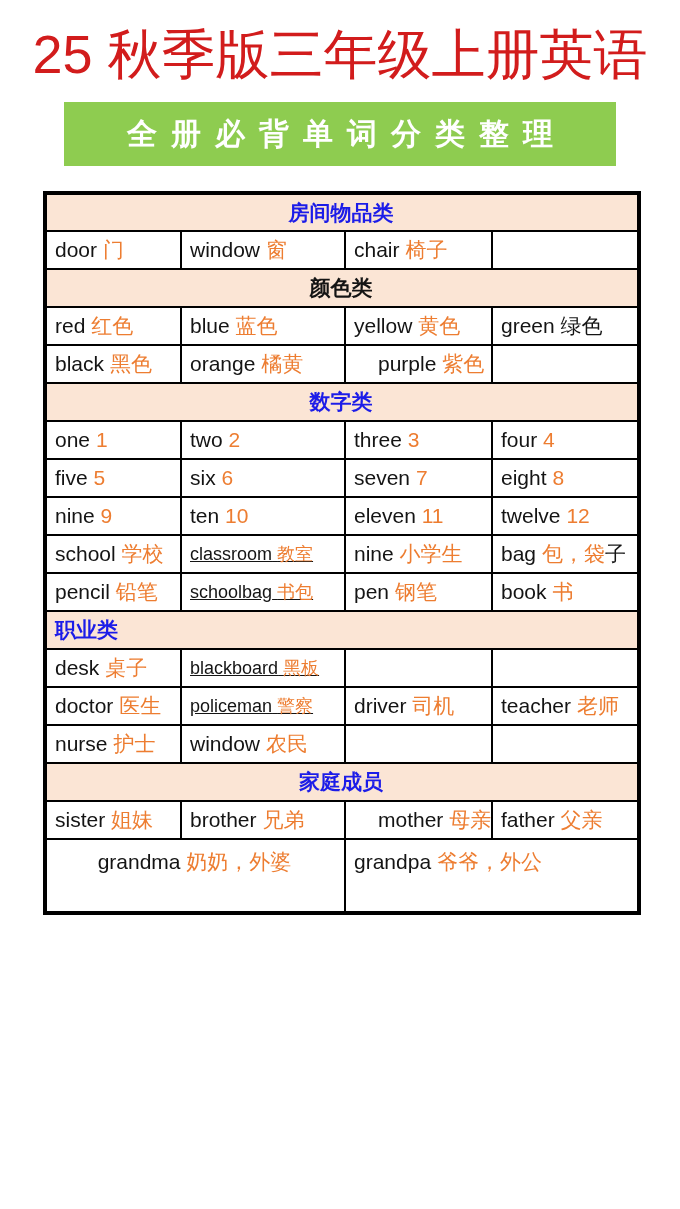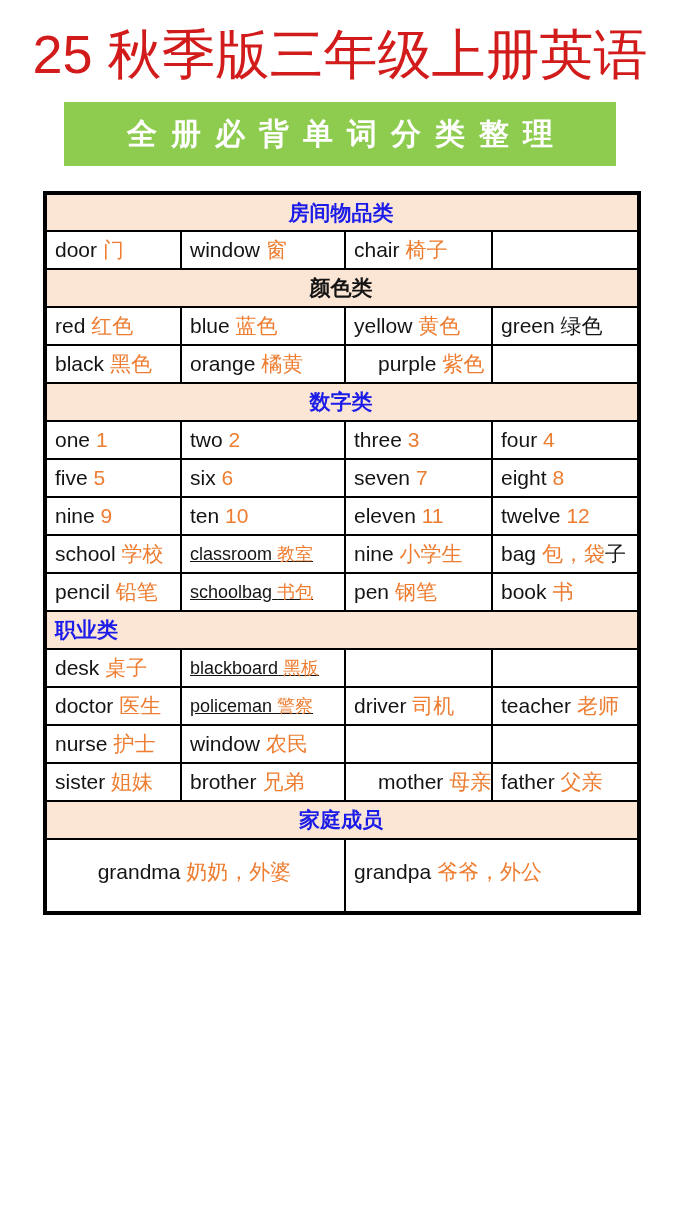--- a/index.html
+++ b/index.html
@@ -76,21 +76,21 @@
     text-align: left;
     padding-left: 8px;
   }
   .vocab td.section-header.color-black { color: var(--ink); }
   .vocab td.small { font-size: 18px; text-decoration: underline; }
   .vocab td.indent { padding-left: 32px; }
   .vocab td.center { text-align: center; padding-left: 0; }
   .vocab tr.tall td {
     height: 74px;
     vertical-align: top;
-    padding-top: 18px;
+    padding-top: 8px;
   }
   .en { color: var(--ink); }
   .zh { color: var(--orange); }
   .zh.zh-black { color: var(--ink); }
   .zh-tail { color: var(--ink); }
 </style>
 </head>
 <body>
 
 <div class="page">
@@ -178,27 +178,27 @@
           <td class=""><span class="en">driver</span> <span class="zh">司机</span></td>
           <td class=""><span class="en">teacher</span> <span class="zh">老师</span></td>
         </tr>
         <tr>
           <td class=""><span class="en">nurse</span> <span class="zh">护士</span></td>
           <td class=""><span class="en">window</span> <span class="zh">农民</span></td>
           <td></td>
           <td></td>
         </tr>
         <tr>
+          <td colspan="4" class="section-header">家庭成员</td>
+        </tr>
+        <tr>
           <td class=""><span class="en">sister</span> <span class="zh">姐妹</span></td>
           <td class=""><span class="en">brother</span> <span class="zh">兄弟</span></td>
           <td class="indent "><span class="en">mother</span> <span class="zh">母亲</span></td>
           <td class=""><span class="en">father</span> <span class="zh">父亲</span></td>
-        </tr>
-        <tr>
-          <td colspan="4" class="section-header">家庭成员</td>
         </tr>
         <tr class="tall">
           <td colspan="2" class="center"><span class="en">grandma</span> <span class="zh">奶奶，外婆</span></td>
           <td colspan="2" class=""><span class="en">grandpa</span> <span class="zh">爷爷，外公</span></td>
         </tr>
       </tbody>
   </table>
 </div>
 
 </body></html>

